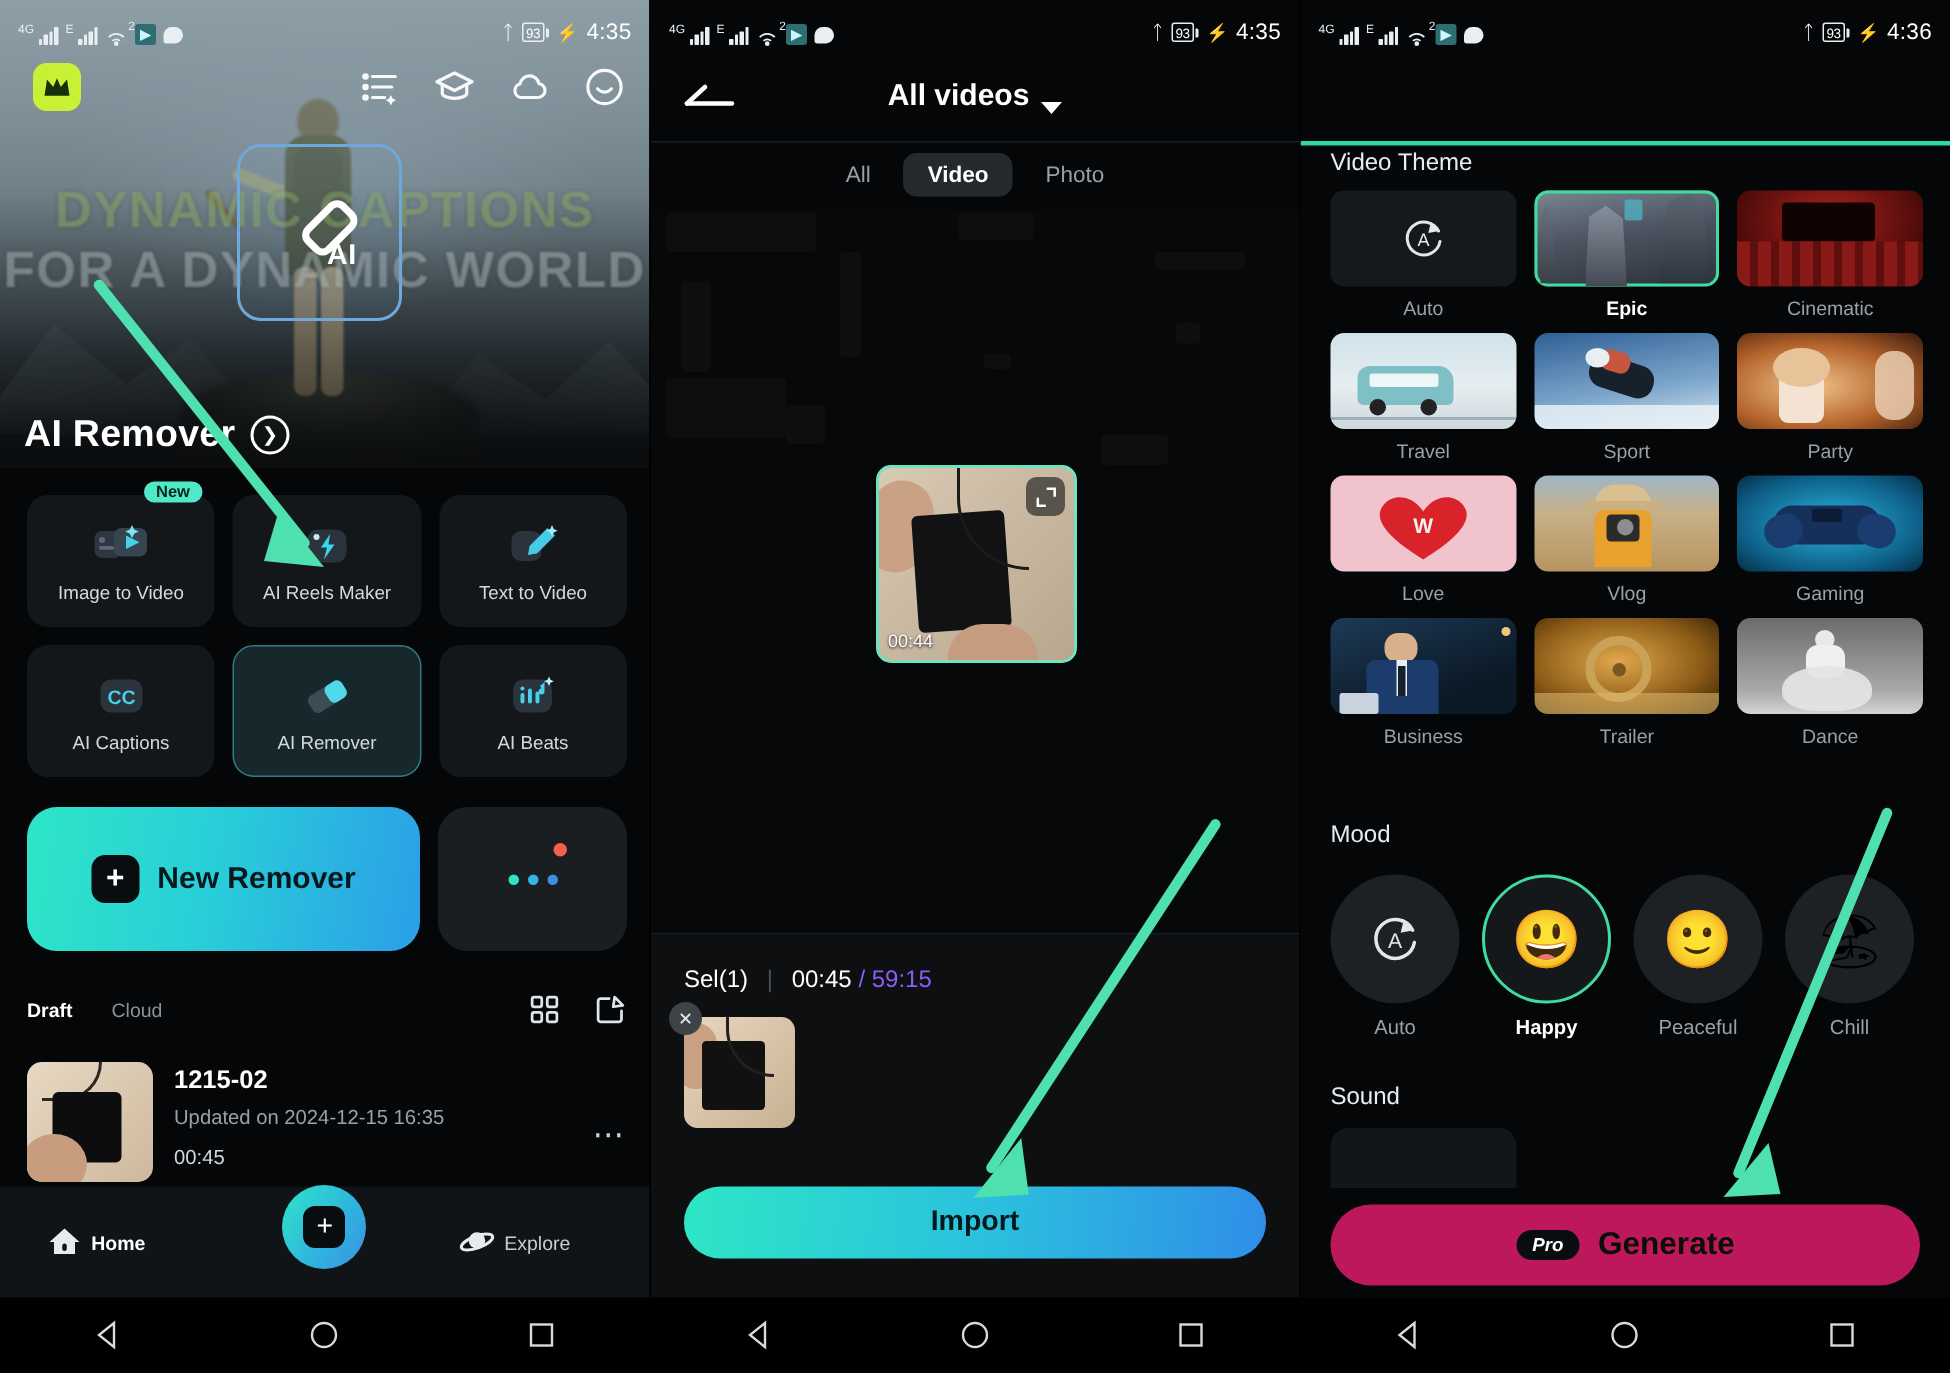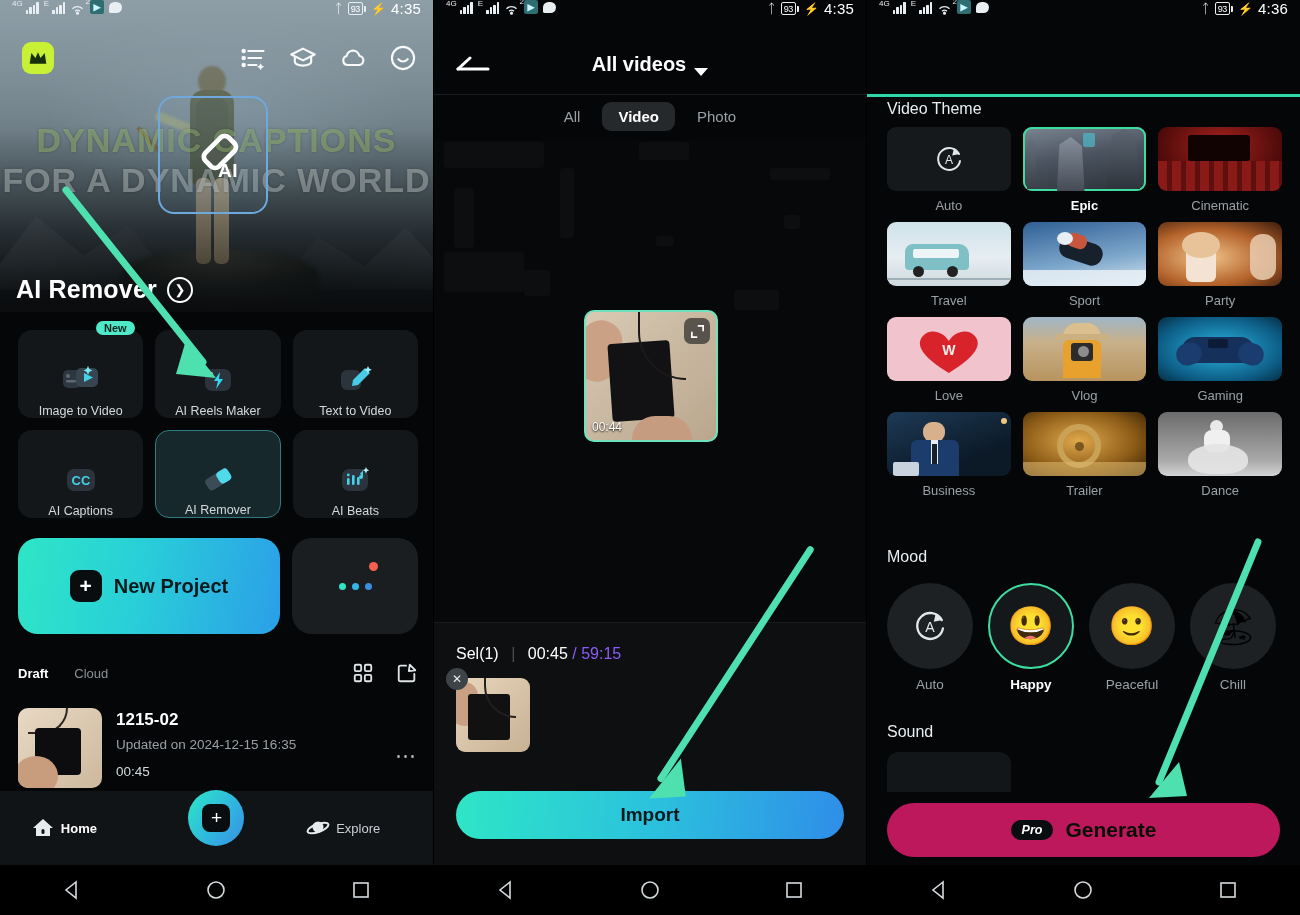--- a/index.html
+++ b/index.html
@@ -11,21 +11,21 @@
   }
   .screens { display: flex; width: 1300px; height: 915px; }
   .panel { position: relative; height: 915px; overflow: hidden; background: #050607; }
   #panel1 { width: 433px; }
   #panel2 { width: 434px; border-left: 1px solid #000; border-right: 1px solid #000; }
   #panel3 { width: 433px; }
 
   
   .statusbar {
     position: absolute; top: 0; left: 0; right: 0; height: 30px;
-    display: flex; align-items: flex-start; justify-content: space-between;
+    display: flex; align-items: flex-end; justify-content: space-between;
     padding: 0 12px; z-index: 40; font-size: 15px; color: #fff;
   }
   .sb-left { display: flex; align-items: center; gap: 5px; }
   .sb-right { display: flex; align-items: center; gap: 5px; font-size: 15px; }
   .sig { display: inline-flex; align-items: flex-end; gap: 1px; height: 13px; }
   .sig i { display: block; width: 2.5px; background: #e9eef2; border-radius: .5px; }
   .sig i:nth-child(1){height:4px} .sig i:nth-child(2){height:6.5px}
   .sig i:nth-child(3){height:9px} .sig i:nth-child(4){height:12px}
   .netlabel { font-size: 8px; line-height: 1; color:#e9eef2; margin-right:-2px; transform: translateY(-3px);}
   .wifi-ico { position: relative; width: 15px; height: 14px; color:#e9eef2; }
@@ -89,21 +89,21 @@
   .hero-icons { position:absolute; right:16px; top:44px; display:flex; gap:22px; align-items:center; }
   .hero-icons .hi { width:28px; height:28px; color:#fff; opacity:.95; }
   .ai-remover-row { position:absolute; left:16px; top:275px; display:flex; align-items:center; gap:10px; z-index:5;}
   .ai-remover-row .title { font-size:25px; font-weight:800; color:#fff; letter-spacing:.2px; }
   .chev-circle { width:26px; height:26px; border:2px solid #fff; border-radius:50%;
                  display:flex; align-items:center; justify-content:center; color:#fff; font-size:13px; }
 
   .toolgrid { position:absolute; left:18px; top:330px; width:400px;
               display:grid; grid-template-columns: repeat(3, 1fr); gap:12px; }
   .tool { background:#141719; border-radius:14px; height:88px; position:relative;
-          display:flex; flex-direction:column; align-items:center; justify-content:flex-end; gap:7px; }
+          display:flex; flex-direction:column; align-items:center; justify-content:center; gap:7px; }
   .tool.sel { background:#16282c; border:1.5px solid #2f7d82; }
   .tool .ticon { width:40px; height:34px; display:flex; align-items:center; justify-content:center; }
   .tool .tlabel { font-size:12.5px; color:#d4d9dc; }
   .newbadge { position:absolute; top:-9px; left:78px; background:#4fe8c8; color:#05221c;
               font-size:11px; font-weight:700; border-radius:9px; padding:1px 8px; z-index:6; }
 
   .np-row { position:absolute; left:18px; top:538px; width:400px; display:flex; gap:12px; }
   .newproj { width:262px; height:96px; border-radius:20px;
              background: linear-gradient(100deg,#2ee6c6 0%, #29cfd8 45%, #2b9fe8 100%);
              display:flex; align-items:center; justify-content:center; gap:12px; }
@@ -367,21 +367,21 @@
             <path d="M31 3 l1 2.2 2.2 1 -2.2 1 -1 2.2 -1-2.2 -2.2-1 2.2-1z" fill="#b6f0fa"></path>
             </svg>
         </span>
         <span class="tlabel">AI Beats</span>
       </div>
     </div>
 
     <div class="np-row">
       <div class="newproj">
         <span class="np-plus">+</span>
-        <span class="np-label">New Project</span>
+        <span class="np-label">New Remover</span>
       </div>
       <div class="more-card">
         <span class="reddot"></span>
         <span class="dot g"></span>
         <span class="dot b1"></span>
         <span class="dot b2"></span>
       </div>
     </div>
 
     <div class="drafthdr">

